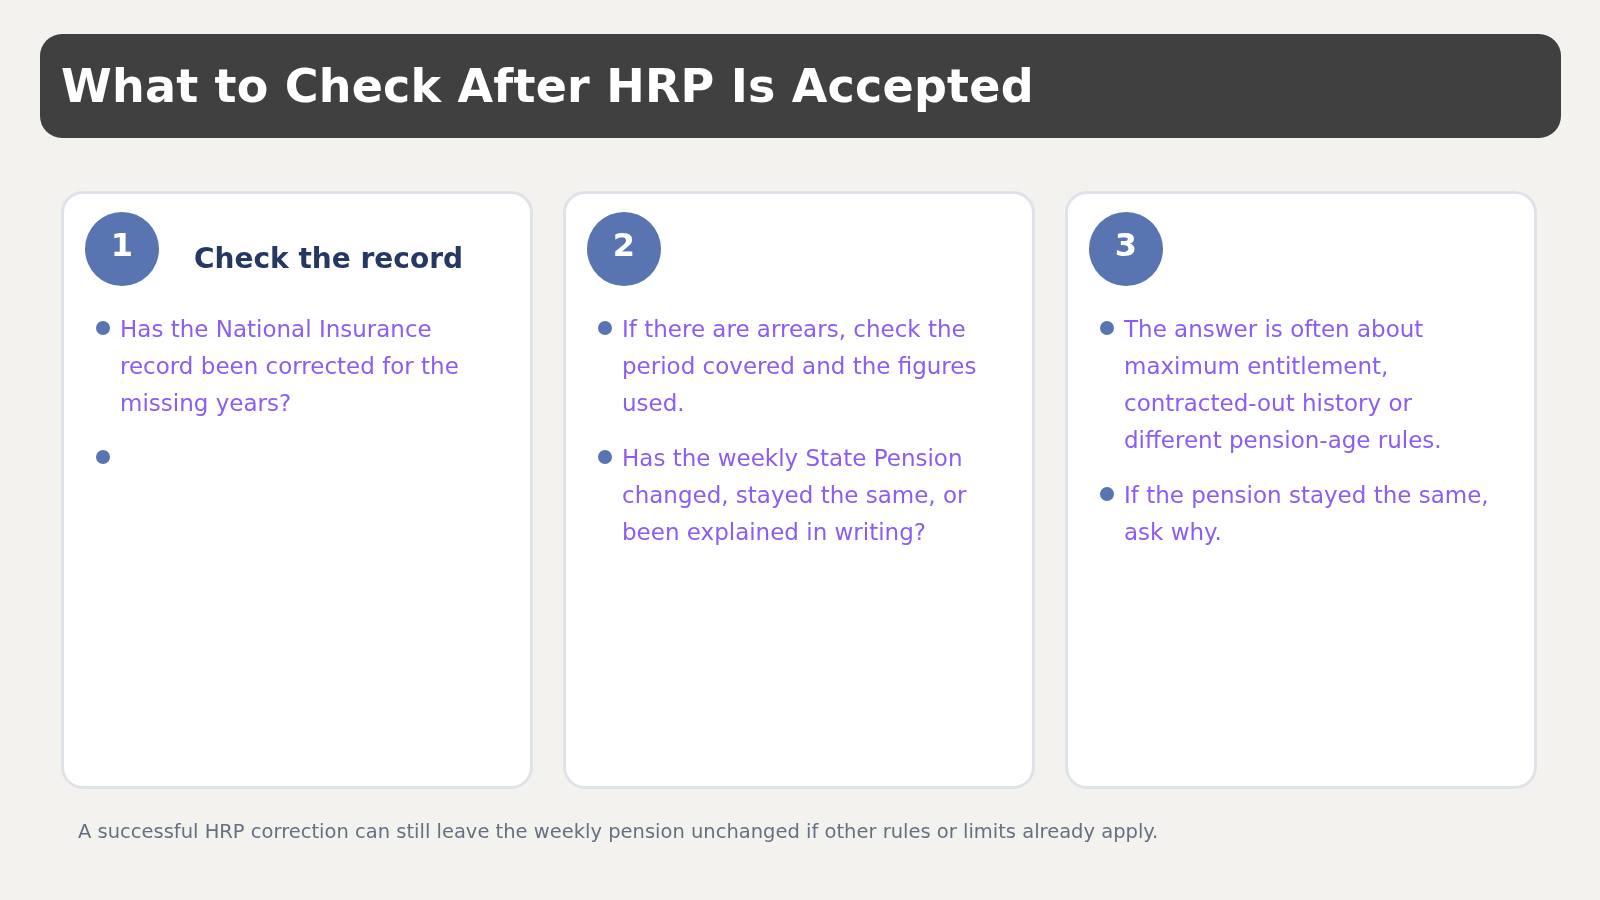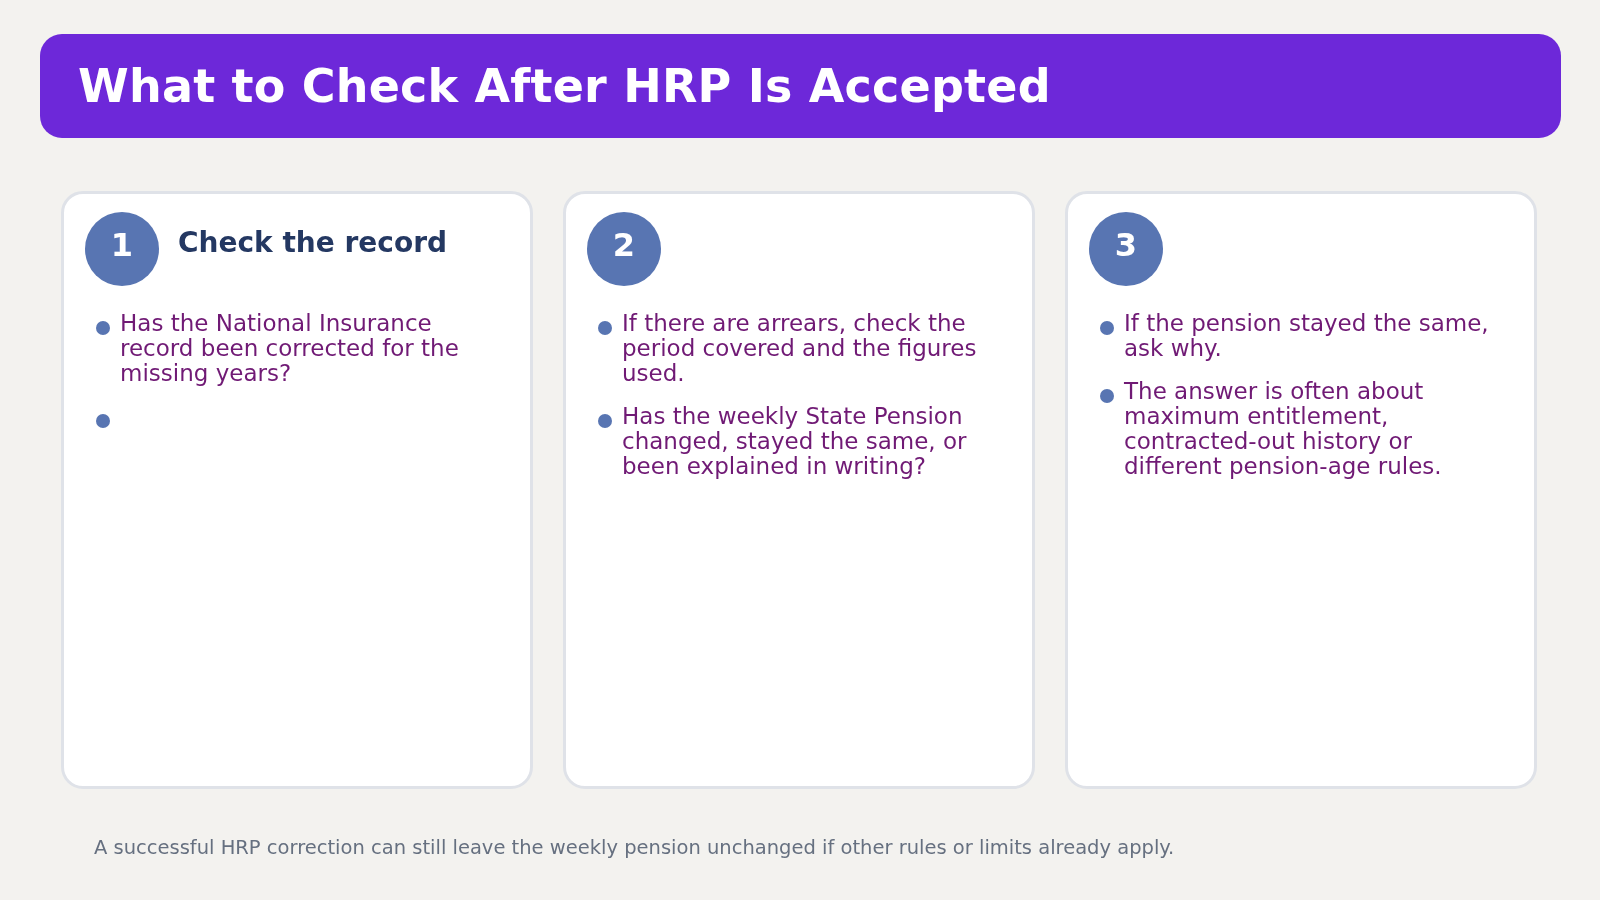--- a/index.html
+++ b/index.html
@@ -6,24 +6,24 @@
   body {
     width: 1600px; height: 900px;
     background: #f3f2ef;
     font-family: "DejaVu Sans", sans-serif;
     position: relative;
     overflow: hidden;
   }
   .header {
     position: absolute; left: 40px; top: 34px;
     width: 1521px; height: 104px;
-    background: #6d28d9;
+    background: #404040;
     border-radius: 22px;
     box-sizing: border-box;
-    padding-left: 38px;
+    padding-left: 21px;
     display: flex; align-items: center;
   }
   .header h1 {
     margin: 0; color: #ffffff;
     font-size: 46px; font-weight: bold;
     letter-spacing: 0.2px;
   }
   .card {
     position: absolute; top: 191px;
     width: 472px; height: 598px;
@@ -38,39 +38,39 @@
   .badge {
     position: absolute; left: 21px; top: 18px;
     width: 74px; height: 74px; border-radius: 50%;
     background: #5875b2; color: #ffffff;
     font-weight: bold; font-size: 32px;
     display: flex; align-items: center; justify-content: center;
     padding-bottom: 8px; box-sizing: border-box;
   }
   .card-title {
     position: absolute; left: 114px; top: 32px;
-    margin: 0; font-size: 28px; font-weight: bold; color: #243862;
+    margin: 16px; font-size: 28px; font-weight: bold; color: #243862;
   }
   .bullets {
     position: absolute; left: 29px; top: 117px; right: 20px;
     list-style: none; margin: 0; padding: 0;
   }
   .bullet {
     position: relative; padding-left: 27px;
-    font-size: 23px; line-height: 25px; color: #701a75;
+    font-size: 23px; line-height: 37px; color: #8b5cf6;
     margin-bottom: 18px;
   }
   .bullet .dot {
     position: absolute; left: 3px; top: 10px;
     width: 14px; height: 14px; border-radius: 50%;
     background: #5875b2;
   }
   .footnote {
     position: absolute; left: 78px; top: 820px;
-    margin: 16px; font-size: 19.5px; color: #667080;
+    margin: 0; font-size: 19.5px; color: #667080;
   }
 </style>
 </head>
 <body>
 
 <div class="header">
   <h1>What to Check After HRP Is Accepted</h1>
 </div>
 
 <div class="card card-1">
@@ -99,22 +99,22 @@
       <span>Has the weekly State Pension changed, stayed the same, or been explained in writing?</span>
     </li>
   </ul>
 </div>
 
 <div class="card card-3">
   <div class="badge">3</div>
   <ul class="bullets">
     <li class="bullet">
       <span class="dot"></span>
-      <span>If the pension stayed the same, ask why.</span>
+      <span>The answer is often about maximum entitlement, contracted-out history or different pension-age rules.</span>
     </li>
     <li class="bullet">
       <span class="dot"></span>
-      <span>The answer is often about maximum entitlement, contracted-out history or different pension-age rules.</span>
+      <span>If the pension stayed the same, ask why.</span>
     </li>
   </ul>
 </div>
 
 <p class="footnote">A successful HRP correction can still leave the weekly pension unchanged if other rules or limits already apply.</p>
 
 </body></html>

